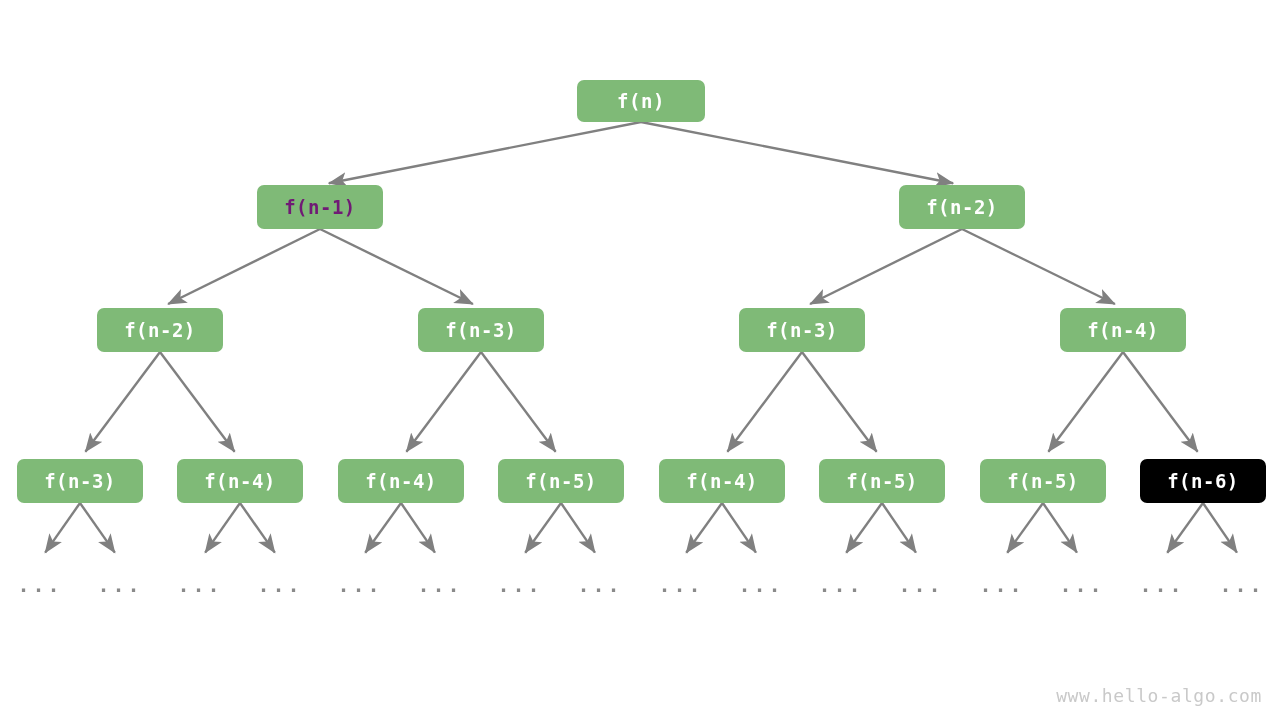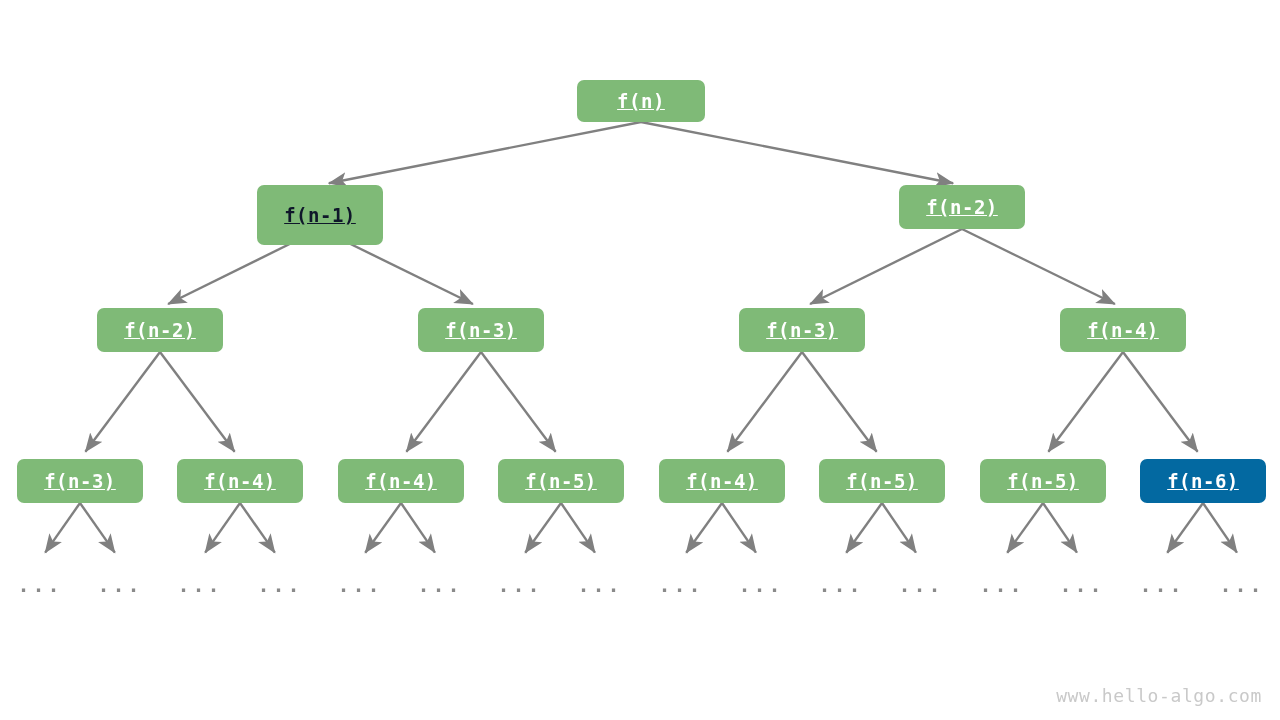--- a/index.html
+++ b/index.html
@@ -34,21 +34,20 @@
     color: #ffffff;
     font-family: "DejaVu Sans Mono", monospace;
     font-weight: bold;
     font-size: 19px;
     letter-spacing: 0.5px;
     display: flex;
     align-items: center;
     justify-content: center;
     white-space: nowrap;
     user-select: none;
-    text-decoration: underline;
   }
   .ellipsis {
     position: absolute;
     color: #8a8a8a;
     font-family: "DejaVu Sans Mono", monospace;
     font-size: 20px;
     font-weight: bold;
     letter-spacing: 3px;
     display: flex;
     align-items: center;
@@ -109,21 +108,21 @@
         <line x1="1043" y1="503" x2="1076.917844759672" y2="552.5722346487515" stroke="#808080" stroke-width="2.4" stroke-linecap="butt" marker-end="url(#arrowhead)"></line>
         <line x1="1203" y1="503" x2="1167.2553652677395" y2="552.6937604814352" stroke="#808080" stroke-width="2.4" stroke-linecap="butt" marker-end="url(#arrowhead)"></line>
         <line x1="1203" y1="503" x2="1236.917844759672" y2="552.5722346487515" stroke="#808080" stroke-width="2.4" stroke-linecap="butt" marker-end="url(#arrowhead)"></line>
       </g>
   </svg>
 
   <div id="node-layer">
       <div class="node" style="left: 577px; top: 80px; width: 128px; height: 42px; background: rgb(127, 186, 119); color: rgb(255, 255, 255);">
         <span>f(n)</span>
       </div>
-      <div class="node" style="left: 257px; top: 185px; width: 126px; height: 60px; background: rgb(127, 186, 119); color: #0f172a;">
+      <div class="node" style="left: 257px; top: 185px; width: 126px; height: 44px; background: rgb(127, 186, 119); color: #701a75;">
         <span>f(n-1)</span>
       </div>
       <div class="node" style="left: 899px; top: 185px; width: 126px; height: 44px; background: rgb(127, 186, 119); color: rgb(255, 255, 255);">
         <span>f(n-2)</span>
       </div>
       <div class="node" style="left: 97px; top: 308px; width: 126px; height: 44px; background: rgb(127, 186, 119); color: rgb(255, 255, 255);">
         <span>f(n-2)</span>
       </div>
       <div class="node" style="left: 418px; top: 308px; width: 126px; height: 44px; background: rgb(127, 186, 119); color: rgb(255, 255, 255);">
         <span>f(n-3)</span>
@@ -148,21 +147,21 @@
       </div>
       <div class="node" style="left: 659px; top: 459px; width: 126px; height: 44px; background: rgb(127, 186, 119); color: rgb(255, 255, 255);">
         <span>f(n-4)</span>
       </div>
       <div class="node" style="left: 819px; top: 459px; width: 126px; height: 44px; background: rgb(127, 186, 119); color: rgb(255, 255, 255);">
         <span>f(n-5)</span>
       </div>
       <div class="node" style="left: 980px; top: 459px; width: 126px; height: 44px; background: rgb(127, 186, 119); color: rgb(255, 255, 255);">
         <span>f(n-5)</span>
       </div>
-      <div class="node" style="left: 1140px; top: 459px; width: 126px; height: 44px; background: #0369a1; color: rgb(255, 255, 255);">
+      <div class="node" style="left: 1140px; top: 459px; width: 126px; height: 44px; background: #000000; color: rgb(255, 255, 255);">
         <span>f(n-6)</span>
       </div>
     </div>
 
   <div id="ellipsis-layer">
       <div class="ellipsis" style="left: 18px; top: 572px; width: 44px; height: 26px; color: rgb(138, 138, 138);">...</div>
       <div class="ellipsis" style="left: 98px; top: 572px; width: 44px; height: 26px; color: rgb(138, 138, 138);">...</div>
       <div class="ellipsis" style="left: 178px; top: 572px; width: 44px; height: 26px; color: rgb(138, 138, 138);">...</div>
       <div class="ellipsis" style="left: 258px; top: 572px; width: 44px; height: 26px; color: rgb(138, 138, 138);">...</div>
       <div class="ellipsis" style="left: 338px; top: 572px; width: 44px; height: 26px; color: rgb(138, 138, 138);">...</div>

